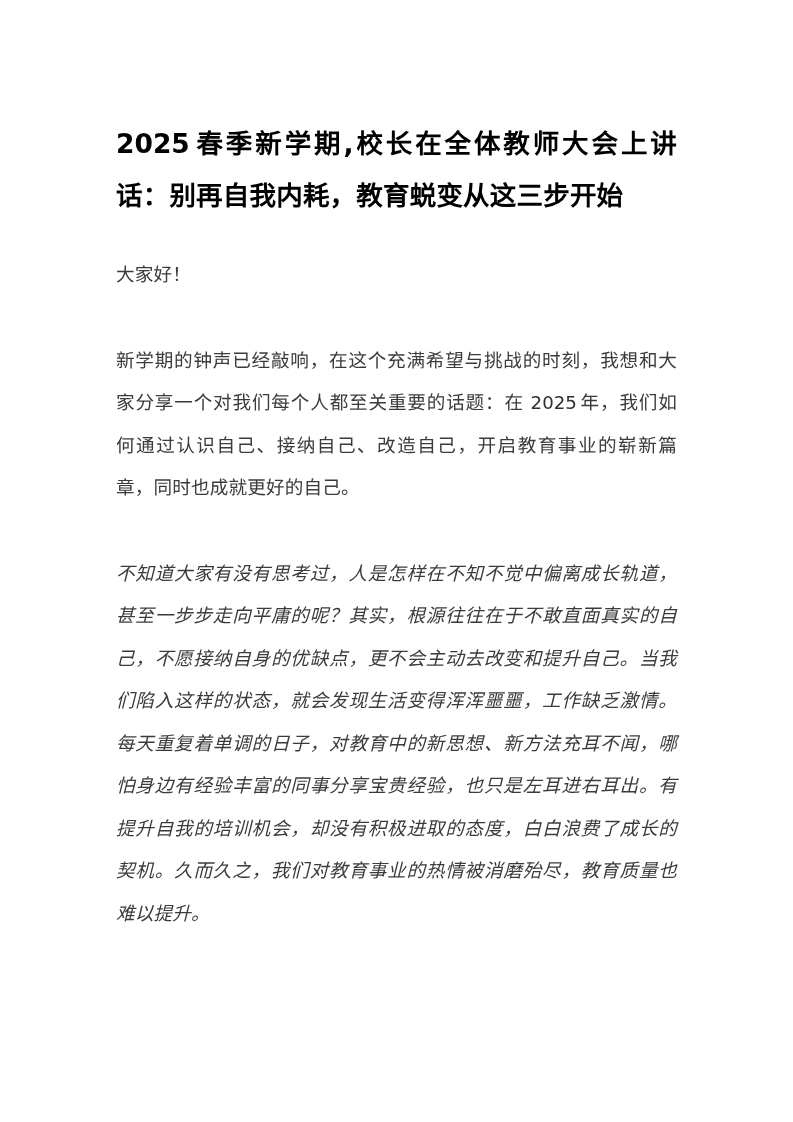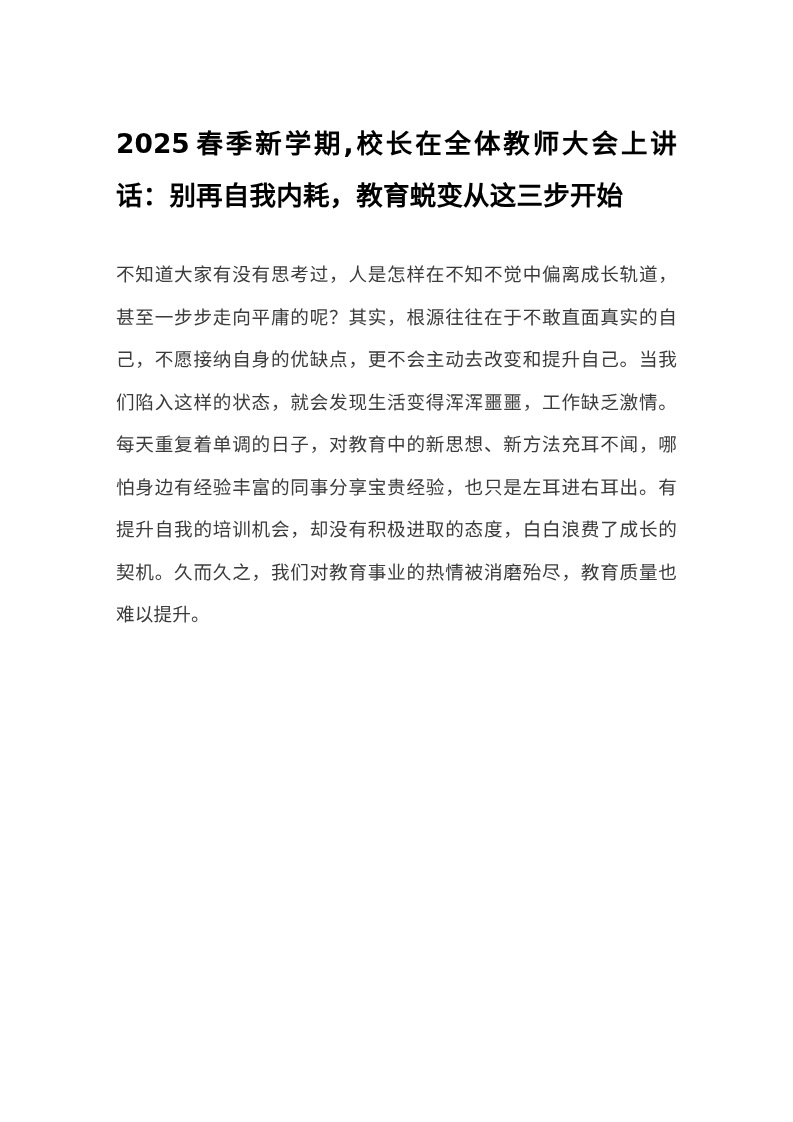--- a/index.html
+++ b/index.html
@@ -64,20 +64,21 @@
     color: #3b3b3b;
     line-height: 42.5px;
     text-align: justify;
     text-justify: inter-ideograph;
     word-break: break-all;
     letter-spacing: 0.15px;
   }
 
   p.para:last-child {
     margin-bottom: 0;
+    font-style: italic;
   }
 
   p.para .num {
     font-family: "DejaVu Sans", "Liberation Sans", sans-serif;
     font-size: 18.2px;
     color: #2f2f2f;
     letter-spacing: 0px;
     padding-right: 3px;
   }
 
@@ -90,19 +91,21 @@
 <body>
 
 <div class="page">
   <div class="content">
 
     <h1 class="doc-title"><span class="num">2025</span><span>春季新学期,校长在全体教师大会上讲</span><span>话：别再自我内耗，教育蜕变从这三步开始</span></h1>
 
     <div class="body-block">
 
 
+      <p class="para short">大家好！</p>
 
+      <p class="para"><span>新学期的钟声已经敲响，在这个充满希望与挑战的时刻，我想和大家分享一个对我们每个人都至关重要的话题：在</span> <span class="num">2025</span><span>年，我们如何通过认识自己、接纳自己、改造自己，开启教育事业的崭新篇章，同时也成就更好的自己。</span></p>
 
       <p class="para">不知道大家有没有思考过，人是怎样在不知不觉中偏离成长轨道，甚至一步步走向平庸的呢？其实，根源往往在于不敢直面真实的自己，不愿接纳自身的优缺点，更不会主动去改变和提升自己。当我们陷入这样的状态，就会发现生活变得浑浑噩噩，工作缺乏激情。每天重复着单调的日子，对教育中的新思想、新方法充耳不闻，哪怕身边有经验丰富的同事分享宝贵经验，也只是左耳进右耳出。有提升自我的培训机会，却没有积极进取的态度，白白浪费了成长的契机。久而久之，我们对教育事业的热情被消磨殆尽，教育质量也难以提升。</p>
 
     </div>
   </div>
 </div>
 
 </body></html>

